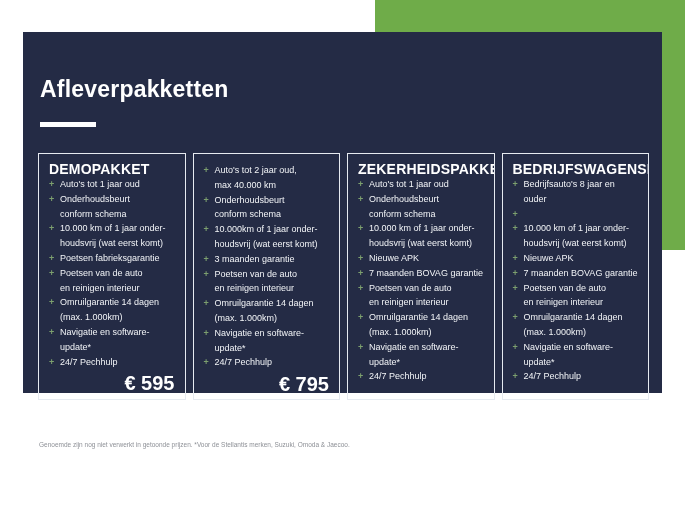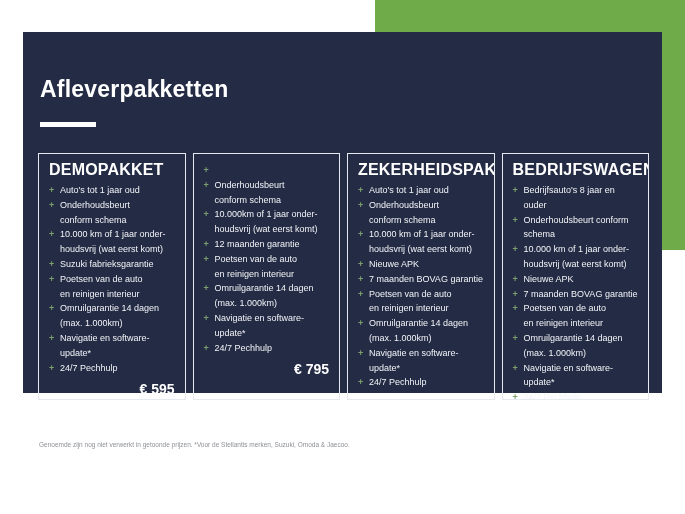--- a/index.html
+++ b/index.html
@@ -47,25 +47,25 @@
   .card {
     flex: 1 1 0;
     height: 247px;
     border: 1px solid var(--card-border, #E6EAF0);
     padding: 9px 10px 10px 10px;
     display: flex;
     flex-direction: column;
     overflow: hidden;
   }
   .card-title {
-    font-size: 16px;
+    font-size: 14px;
     font-weight: 700;
     letter-spacing: 0.2px;
     line-height: 13px;
-    margin-bottom: 7px;
+    margin-bottom: 1px;
     color: #ffffff;
     white-space: nowrap;
   }
   ul.features { list-style: none; }
   li.feature {
     display: flex;
     align-items: flex-start;
     gap: 4px;
     font-size: 9px;
     line-height: 14.8px;
@@ -74,21 +74,21 @@
   .plus {
     color: var(--bullet-green, #7C9F6E);
     font-weight: 700;
     width: 7px;
     flex: 0 0 auto;
   }
   .ftext { white-space: pre-line; }
   .card-price {
     margin-top: 6px;
     text-align: right;
-    font-size: 14px;
+    font-size: 20px;
     line-height: 17px;
     font-weight: 700;
     color: #ffffff;
   }
   .footnote {
     position: absolute;
     left: 39px; top: 440px;
     font-size: 6.5px;
     line-height: 9px;
     color: var(--footnote-gray, #8D9096);
@@ -115,21 +115,21 @@
             <span class="ftext">Onderhoudsbeurt
 conform schema</span>
           </li>
           <li class="feature">
             <span class="plus">+</span>
             <span class="ftext">10.000 km of 1 jaar onder-
 houdsvrij (wat eerst komt)</span>
           </li>
           <li class="feature">
             <span class="plus">+</span>
-            <span class="ftext">Suzuki fabrieksgarantie</span>
+            <span class="ftext">Poetsen fabrieksgarantie</span>
           </li>
           <li class="feature">
             <span class="plus">+</span>
             <span class="ftext">Poetsen van de auto
 en reinigen interieur</span>
           </li>
           <li class="feature">
             <span class="plus">+</span>
             <span class="ftext">Omruilgarantie 14 dagen
 (max. 1.000km)</span>
@@ -143,34 +143,36 @@
             <span class="ftext">24/7 Pechhulp</span>
           </li>
         </ul>
     <div class="card-price">€ 595</div>
   </div>
 
   <div class="card">
     <ul class="features">
           <li class="feature">
             <span class="plus">+</span>
+            <span class="ftext">Auto's tot 2 jaar oud,
+max 40.000 km</span>
           </li>
           <li class="feature">
             <span class="plus">+</span>
             <span class="ftext">Onderhoudsbeurt
 conform schema</span>
           </li>
           <li class="feature">
             <span class="plus">+</span>
             <span class="ftext">10.000km of 1 jaar onder-
 houdsvrij (wat eerst komt)</span>
           </li>
           <li class="feature">
             <span class="plus">+</span>
-            <span class="ftext">12 maanden garantie</span>
+            <span class="ftext">3 maanden garantie</span>
           </li>
           <li class="feature">
             <span class="plus">+</span>
             <span class="ftext">Poetsen van de auto
 en reinigen interieur</span>
           </li>
           <li class="feature">
             <span class="plus">+</span>
             <span class="ftext">Omruilgarantie 14 dagen
 (max. 1.000km)</span>
@@ -236,22 +238,20 @@
 
   <div class="card">
     <div class="card-title">BEDRIJFSWAGENSPAKKET</div>
     <ul class="features">
           <li class="feature">
             <span class="plus">+</span>
             <span class="ftext">Bedrijfsauto's 8 jaar en ouder</span>
           </li>
           <li class="feature">
             <span class="plus">+</span>
-            <span class="ftext">Onderhoudsbeurt conform
-schema</span>
           </li>
           <li class="feature">
             <span class="plus">+</span>
             <span class="ftext">10.000 km of 1 jaar onder-
 houdsvrij (wat eerst komt)</span>
           </li>
           <li class="feature">
             <span class="plus">+</span>
             <span class="ftext">Nieuwe APK</span>
           </li>

